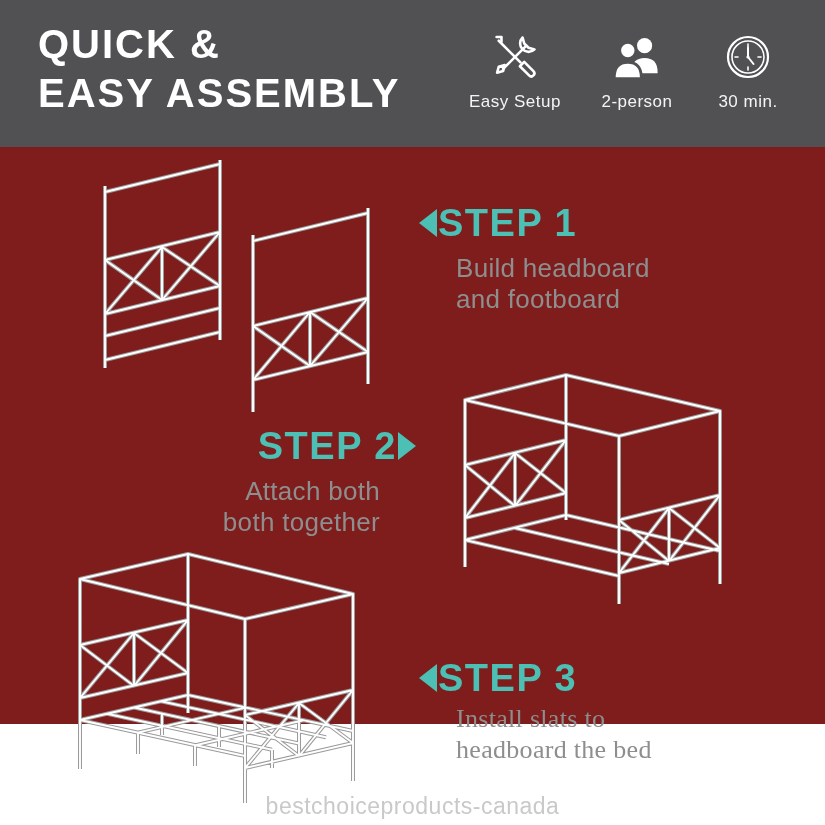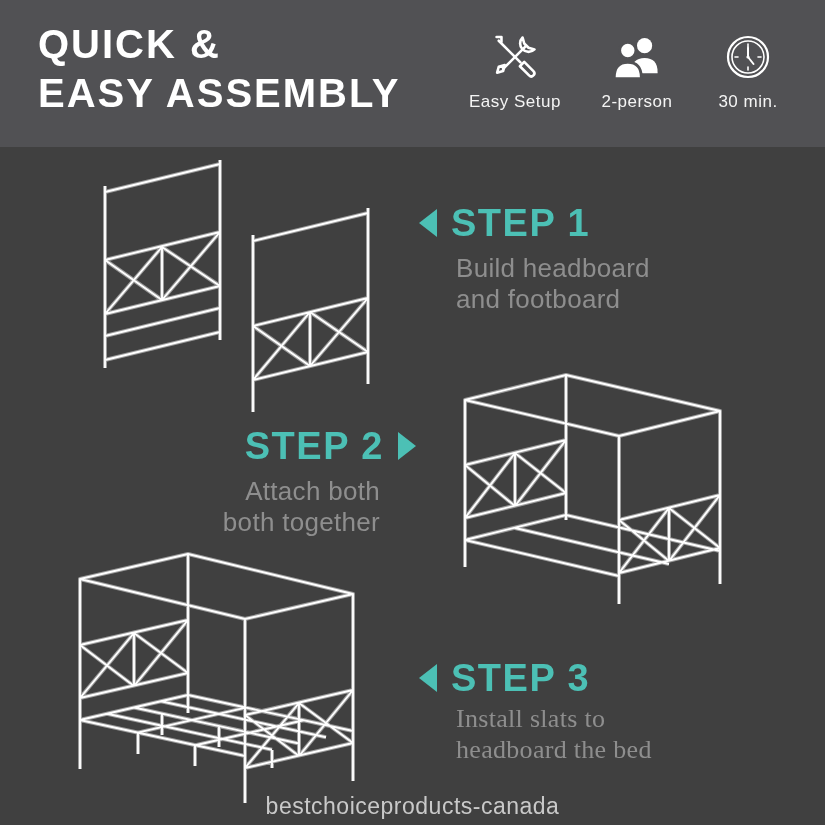--- a/index.html
+++ b/index.html
@@ -1,37 +1,37 @@
 <!DOCTYPE html>
 <html><head>
 <meta charset="utf-8">
 <style>
   html,body{margin:0;padding:0;}
   body{width:825px;height:825px;background:#ffffff;font-family:"Liberation Sans",sans-serif;overflow:hidden;}
-  #canvas{position:relative;width:825px;height:825px;background:#404040;}
+  #canvas{position:relative;width:825px;height:724px;background:#7f1d1d;}
 
   
   .header{position:absolute;left:0;top:0;width:825px;height:147px;background:#515154;}
   .title{position:absolute;left:38px;top:20px;color:#ffffff;font-weight:bold;
          font-size:40px;line-height:49px;letter-spacing:2px;}
   .feature{position:absolute;top:30px;width:120px;text-align:center;}
   .feature .fi{height:54px;display:flex;align-items:center;justify-content:center;}
   .feature .flabel{margin-top:8px;color:#f4f4f4;font-size:17px;letter-spacing:0.5px;font-weight:400;}
   .feat-setup{left:455px;}
   .feat-person{left:577px;text-align:center;}
   .feat-time{left:688px;}
 
   
   .step-label{color:#4CC0B5;font-weight:bold;font-size:38px;letter-spacing:1.5px;line-height:40px;}
   .step-desc{color:#8E8E8E;font-size:26px;line-height:31px;letter-spacing:0.3px;}
   .arrow-left{width:0;height:0;border-top:14px solid transparent;border-bottom:14px solid transparent;
               border-right:18px solid #4CC0B5;}
   .arrow-right{width:0;height:0;border-top:14px solid transparent;border-bottom:14px solid transparent;
                border-left:18px solid #4CC0B5;}
-  .step-row{position:absolute;display:flex;align-items:center;gap:14px;}
+  .step-row{position:absolute;display:flex;align-items:center;gap:1px;}
   .row1{left:419px;top:203px;}
   .row2{top:426px;right:409px;}
   .row3{left:419px;top:658px;}
   .desc1{position:absolute;left:456px;top:253px;text-align:left;}
   .desc2{position:absolute;right:445px;top:476px;text-align:right;}
   .desc3{position:absolute;left:456px;top:703px;text-align:left;font-family:Liberation Serif, serif;}
 
   
   .illus{position:absolute;}
   .tube-out{fill:none;stroke:#9B9B9B;stroke-width:4;stroke-linejoin:round;}

